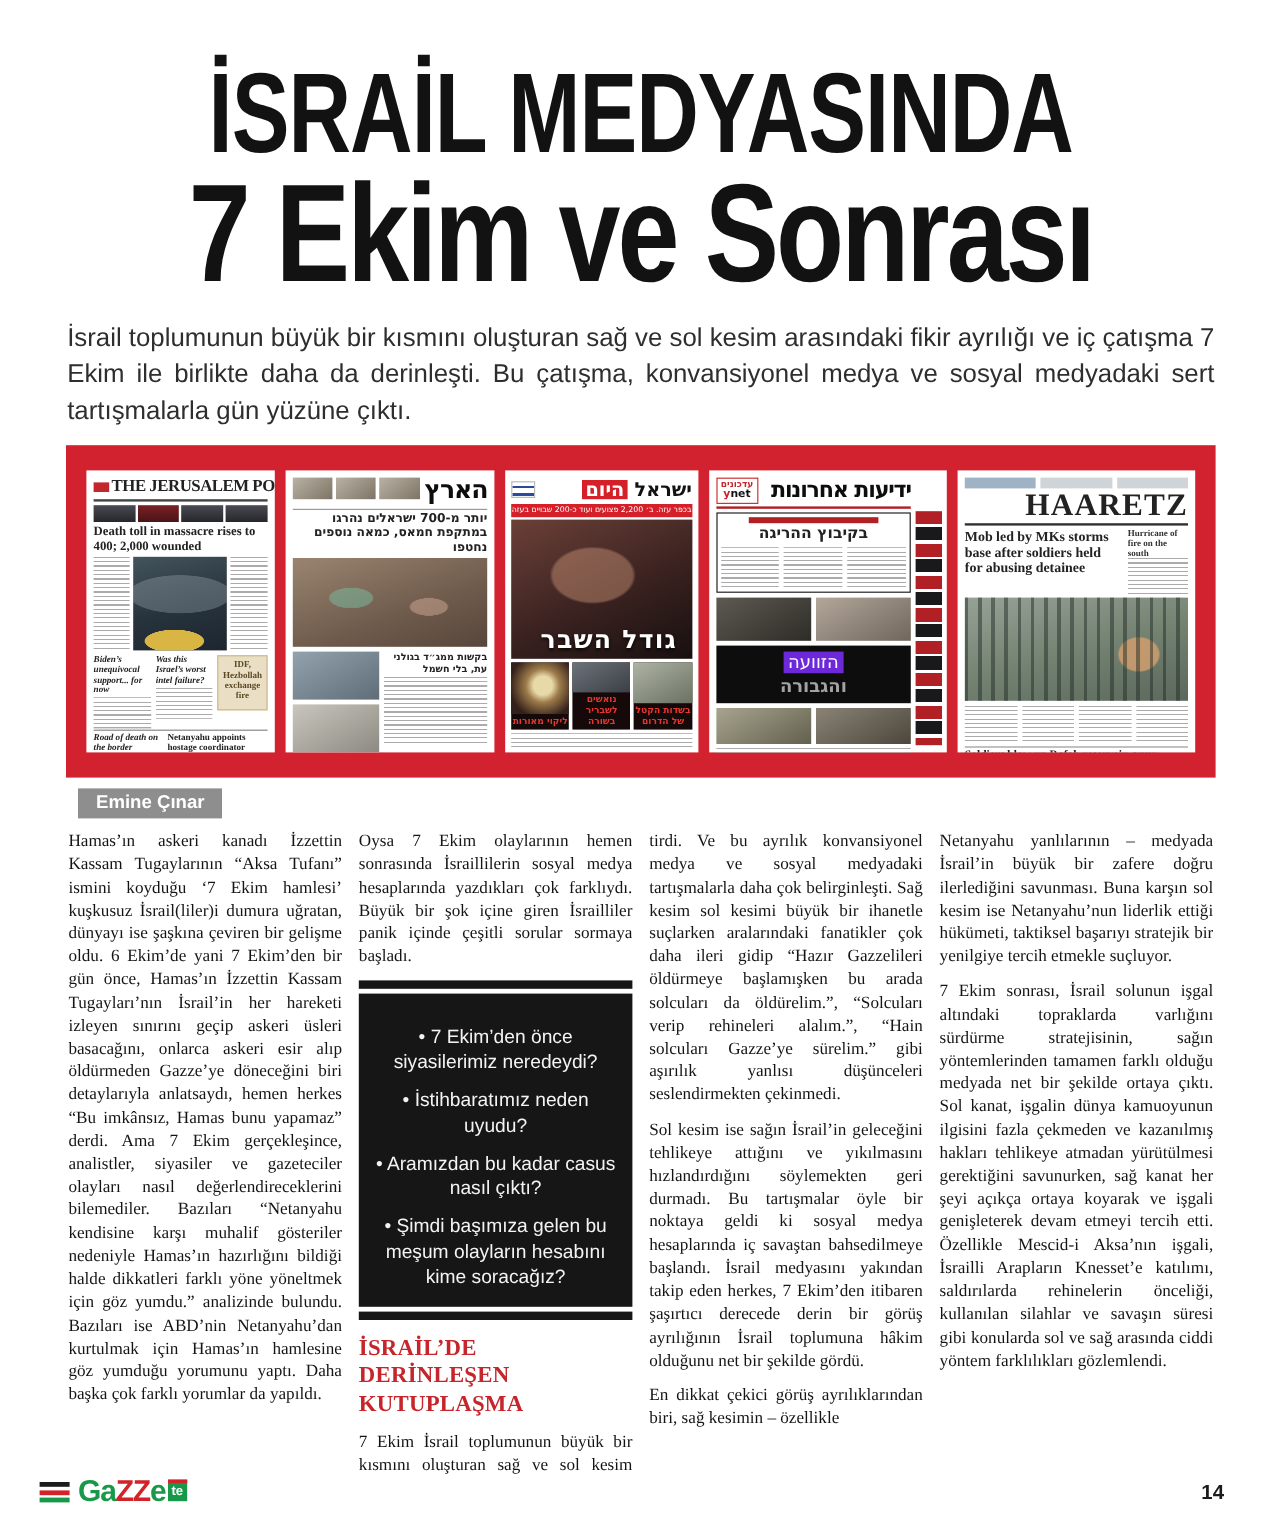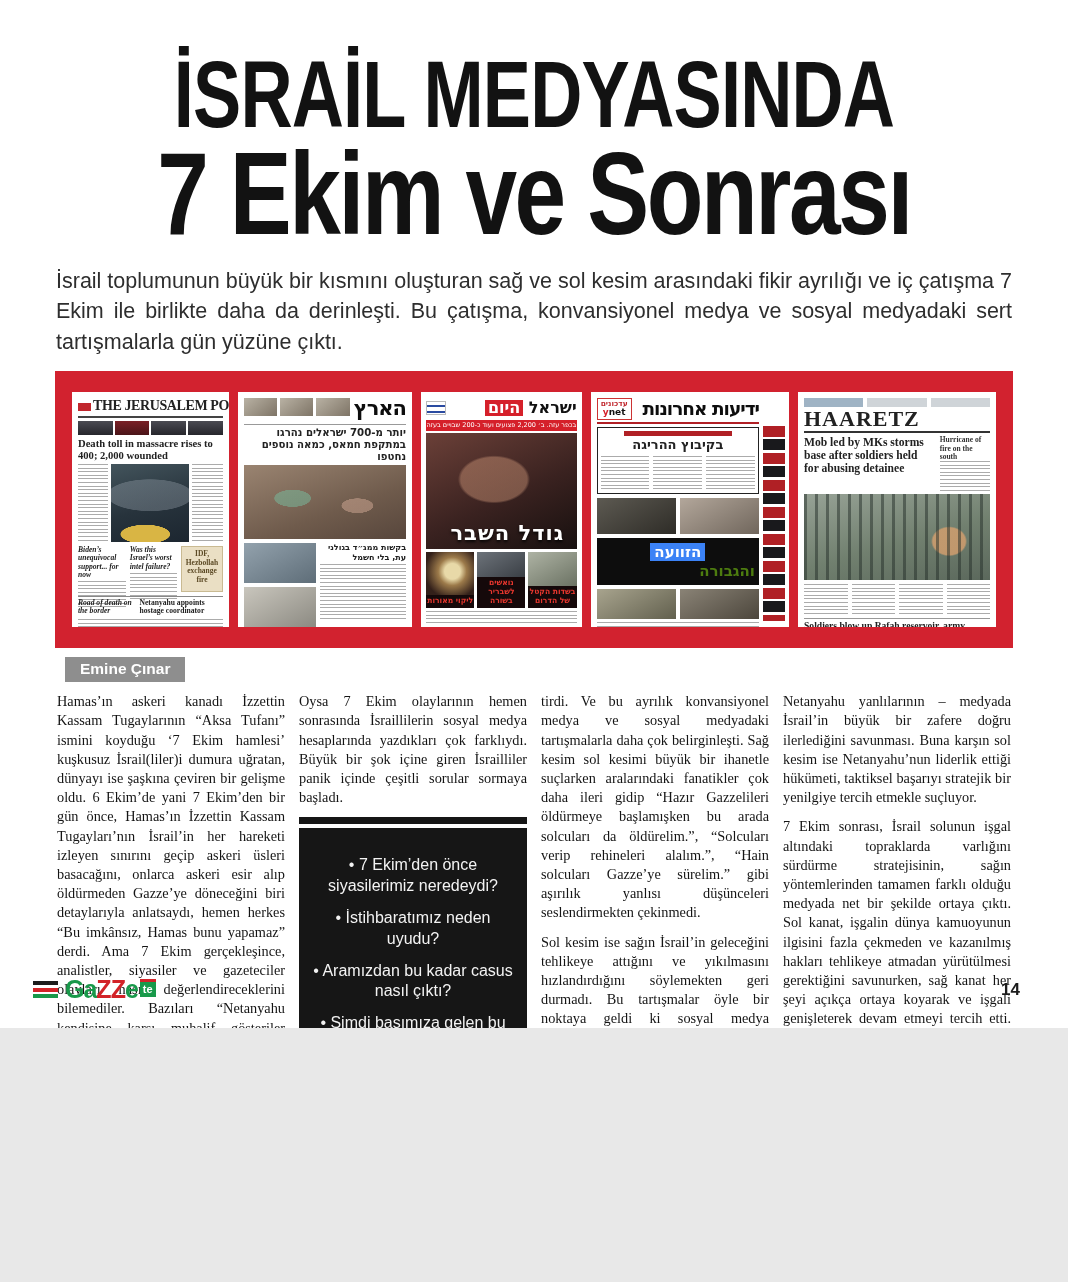--- a/index.html
+++ b/index.html
@@ -1,18 +1,18 @@
 <!DOCTYPE html>
 <html><head>
 <meta charset="utf-8">
 <style>
   * { margin:0; padding:0; box-sizing:border-box; }
   html,body { background:#e8e8e8; }
   .page {
-    position:relative; width:1068px; height:1028px; margin:0 auto;
+    position:relative; width:1068px; height:1282px; margin:0 auto;
     background:#fff; overflow:hidden;
     font-family:"Liberation Sans", sans-serif; color:#1a1a1a;
   }
   
   .hd { text-align:center; padding-top:52px; }
   .t1 {
     font-weight:900; font-size:86px; line-height:.95; letter-spacing:-1px;
     color:#121212; transform:scaleX(.84) scaleY(1.1); transform-origin:50% 20%;
     white-space:nowrap;
   }
@@ -48,21 +48,21 @@
     background:
       radial-gradient(ellipse 42px 16px at 44% 90%, #d9b544 0 58%, transparent 60%),
       radial-gradient(ellipse 70px 26px at 50% 40%, rgba(160,170,180,.35) 0 60%, transparent 62%),
       linear-gradient(165deg,#43545c,#27333c 55%,#1c2630);
   }
   .jp-mid { display:flex; gap:4px; height:46px; margin-top:4px; }
   .jp-mini { flex:1.15; }
   .jp-mini b { font-family:"Liberation Serif",serif; font-style:italic; font-weight:bold; font-size:7.6px; line-height:1.1; display:block; margin-bottom:2px; }
   .jp-mini .fl { height:26px; }
   .jp-tan { flex:.85; background:#eadfc4; border:1px solid #c9ba92; color:#5c4a25; font-family:Liberation Serif, serif; font-weight:bold; font-size:7.5px; text-align:center; padding:3px 2px; line-height:1.15; }
-  .jp-bot { display:flex; justify-content:space-between; gap:6px; border-top:1px solid #888; margin-top:4px; padding-top:2px; font-family:"Liberation Serif",serif; font-size:7.6px; font-weight:bold; line-height:1.1; }
+  .jp-bot { display:flex; justify-content:space-between; gap:6px; border-top:1px solid #888; margin-top:16px; padding-top:2px; font-family:"Liberation Serif",serif; font-size:7.6px; font-weight:bold; line-height:1.1; }
   .jp-bot .it { font-style:italic; }
   .jp-last { height:22px; margin-top:3px; }
   
   .np-hh { flex:1.1; direction:rtl; }
   .hh-top { display:flex; gap:4px; align-items:flex-start; height:26px; }
   .hh-mast { font-family:"DejaVu Sans",sans-serif; font-weight:900; font-size:21px; line-height:1; letter-spacing:-1px; color:#0d0d0d; }
   .hh-thumbs { flex:1; display:flex; gap:3px; }
   .hh-thumbs i { flex:1; height:18px; background:linear-gradient(140deg,#b9b2a4,#7e7466); }
   .hh-head { font-family:"DejaVu Sans",sans-serif; font-weight:bold; font-size:10.2px; line-height:1.15; border-top:1px solid #999; padding-top:2px; }
   .hh-photo { height:74px; margin-top:3px;
@@ -110,32 +110,32 @@
   .yd-corner .ynet em { color:#d5202a; font-style:normal; }
   .yd-rule { height:2px; background:#b02025; margin-top:2px; }
   .yd-frame { border:1px solid #222; margin-top:3px; padding:3px; }
   .yd-kicker { height:5px; background:#b02025; width:70%; margin:0 auto 2px; }
   .yd-head { font-family:"DejaVu Sans",sans-serif; font-weight:900; font-size:13px; text-align:center; line-height:1.1; }
   .yd-frame .fcols { height:34px; margin-top:3px; }
   .yd-pics { display:flex; gap:4px; height:36px; margin-top:4px; }
   .yd-pics i { flex:1; background:linear-gradient(150deg,#b3a79b,#70665c); }
   .yd-pics i:last-child { background:linear-gradient(150deg,#5d5a52,#2e2c27); }
   .yd-black { background:#0d0d0d; margin-top:4px; padding:5px 4px; text-align:center; }
-  .yd-black .w1 { display:inline-block; background:#3b82f6; color:#fff; font-family:"DejaVu Sans",sans-serif; font-weight:700; font-size:15px; padding:0 4px; }
-  .yd-black .w2 { display:block; color:#4d7c0f; font-family:"DejaVu Sans",sans-serif; font-weight:900; font-size:15px; margin-top:1px;text-align:right; }
+  .yd-black .w1 { display:inline-block; background:#6d28d9; color:#fff; font-family:"DejaVu Sans",sans-serif; font-weight:400; font-size:15px; padding:0 4px; }
+  .yd-black .w2 { display:block; color:#a3a3a3; font-family:"DejaVu Sans",sans-serif; font-weight:900; font-size:15px; margin-top:1px; }
   .yd-bpics { display:flex; gap:4px; height:30px; margin-top:4px; }
   .yd-bpics i { flex:1; background:linear-gradient(150deg,#8a8376,#4c463c); }
   .yd-bpics i:last-child { background:linear-gradient(150deg,#a8a48e,#62604e); }
   .yd-last { height:13px; margin-top:3px; }
   
   .np-he { flex:1.26; }
   .he-strip { display:flex; gap:4px; height:9px; }
   .he-strip i { flex:1; background:#cfd4d8; }
   .he-strip i:first-child { background:#9fb3c4; }
-  .he-mast { font-family:"Liberation Serif",serif; font-weight:bold; font-size:22px; letter-spacing:1px; text-align:left; line-height:1.05; border-bottom:2px solid #333; padding-bottom:1px; }
+  .he-mast { font-family:"Liberation Serif",serif; font-weight:bold; font-size:26px; letter-spacing:1px; text-align:right; line-height:1.05; border-bottom:2px solid #333; padding-bottom:1px; }
   .he-row { display:flex; gap:5px; margin-top:3px; }
   .he-head { flex:2.6; font-family:"Liberation Serif",serif; font-weight:bold; font-size:11.6px; line-height:1.12; }
   .he-side { flex:1; } .he-side .fl { height:30px; }
   .he-side b { display:block; font-family:"Liberation Serif",serif; font-size:7.5px; font-weight:bold; color:#333; line-height:1.1; }
   .he-photo { height:86px; margin-top:3px;
     background:
       repeating-linear-gradient(90deg, rgba(35,45,40,.5) 0 3px, transparent 3px 11px),
       radial-gradient(ellipse 36px 30px at 78% 55%, rgba(215,160,110,.8) 0 45%, transparent 50%),
       linear-gradient(165deg,#97a296,#71806f 55%,#5b685c);
   }

